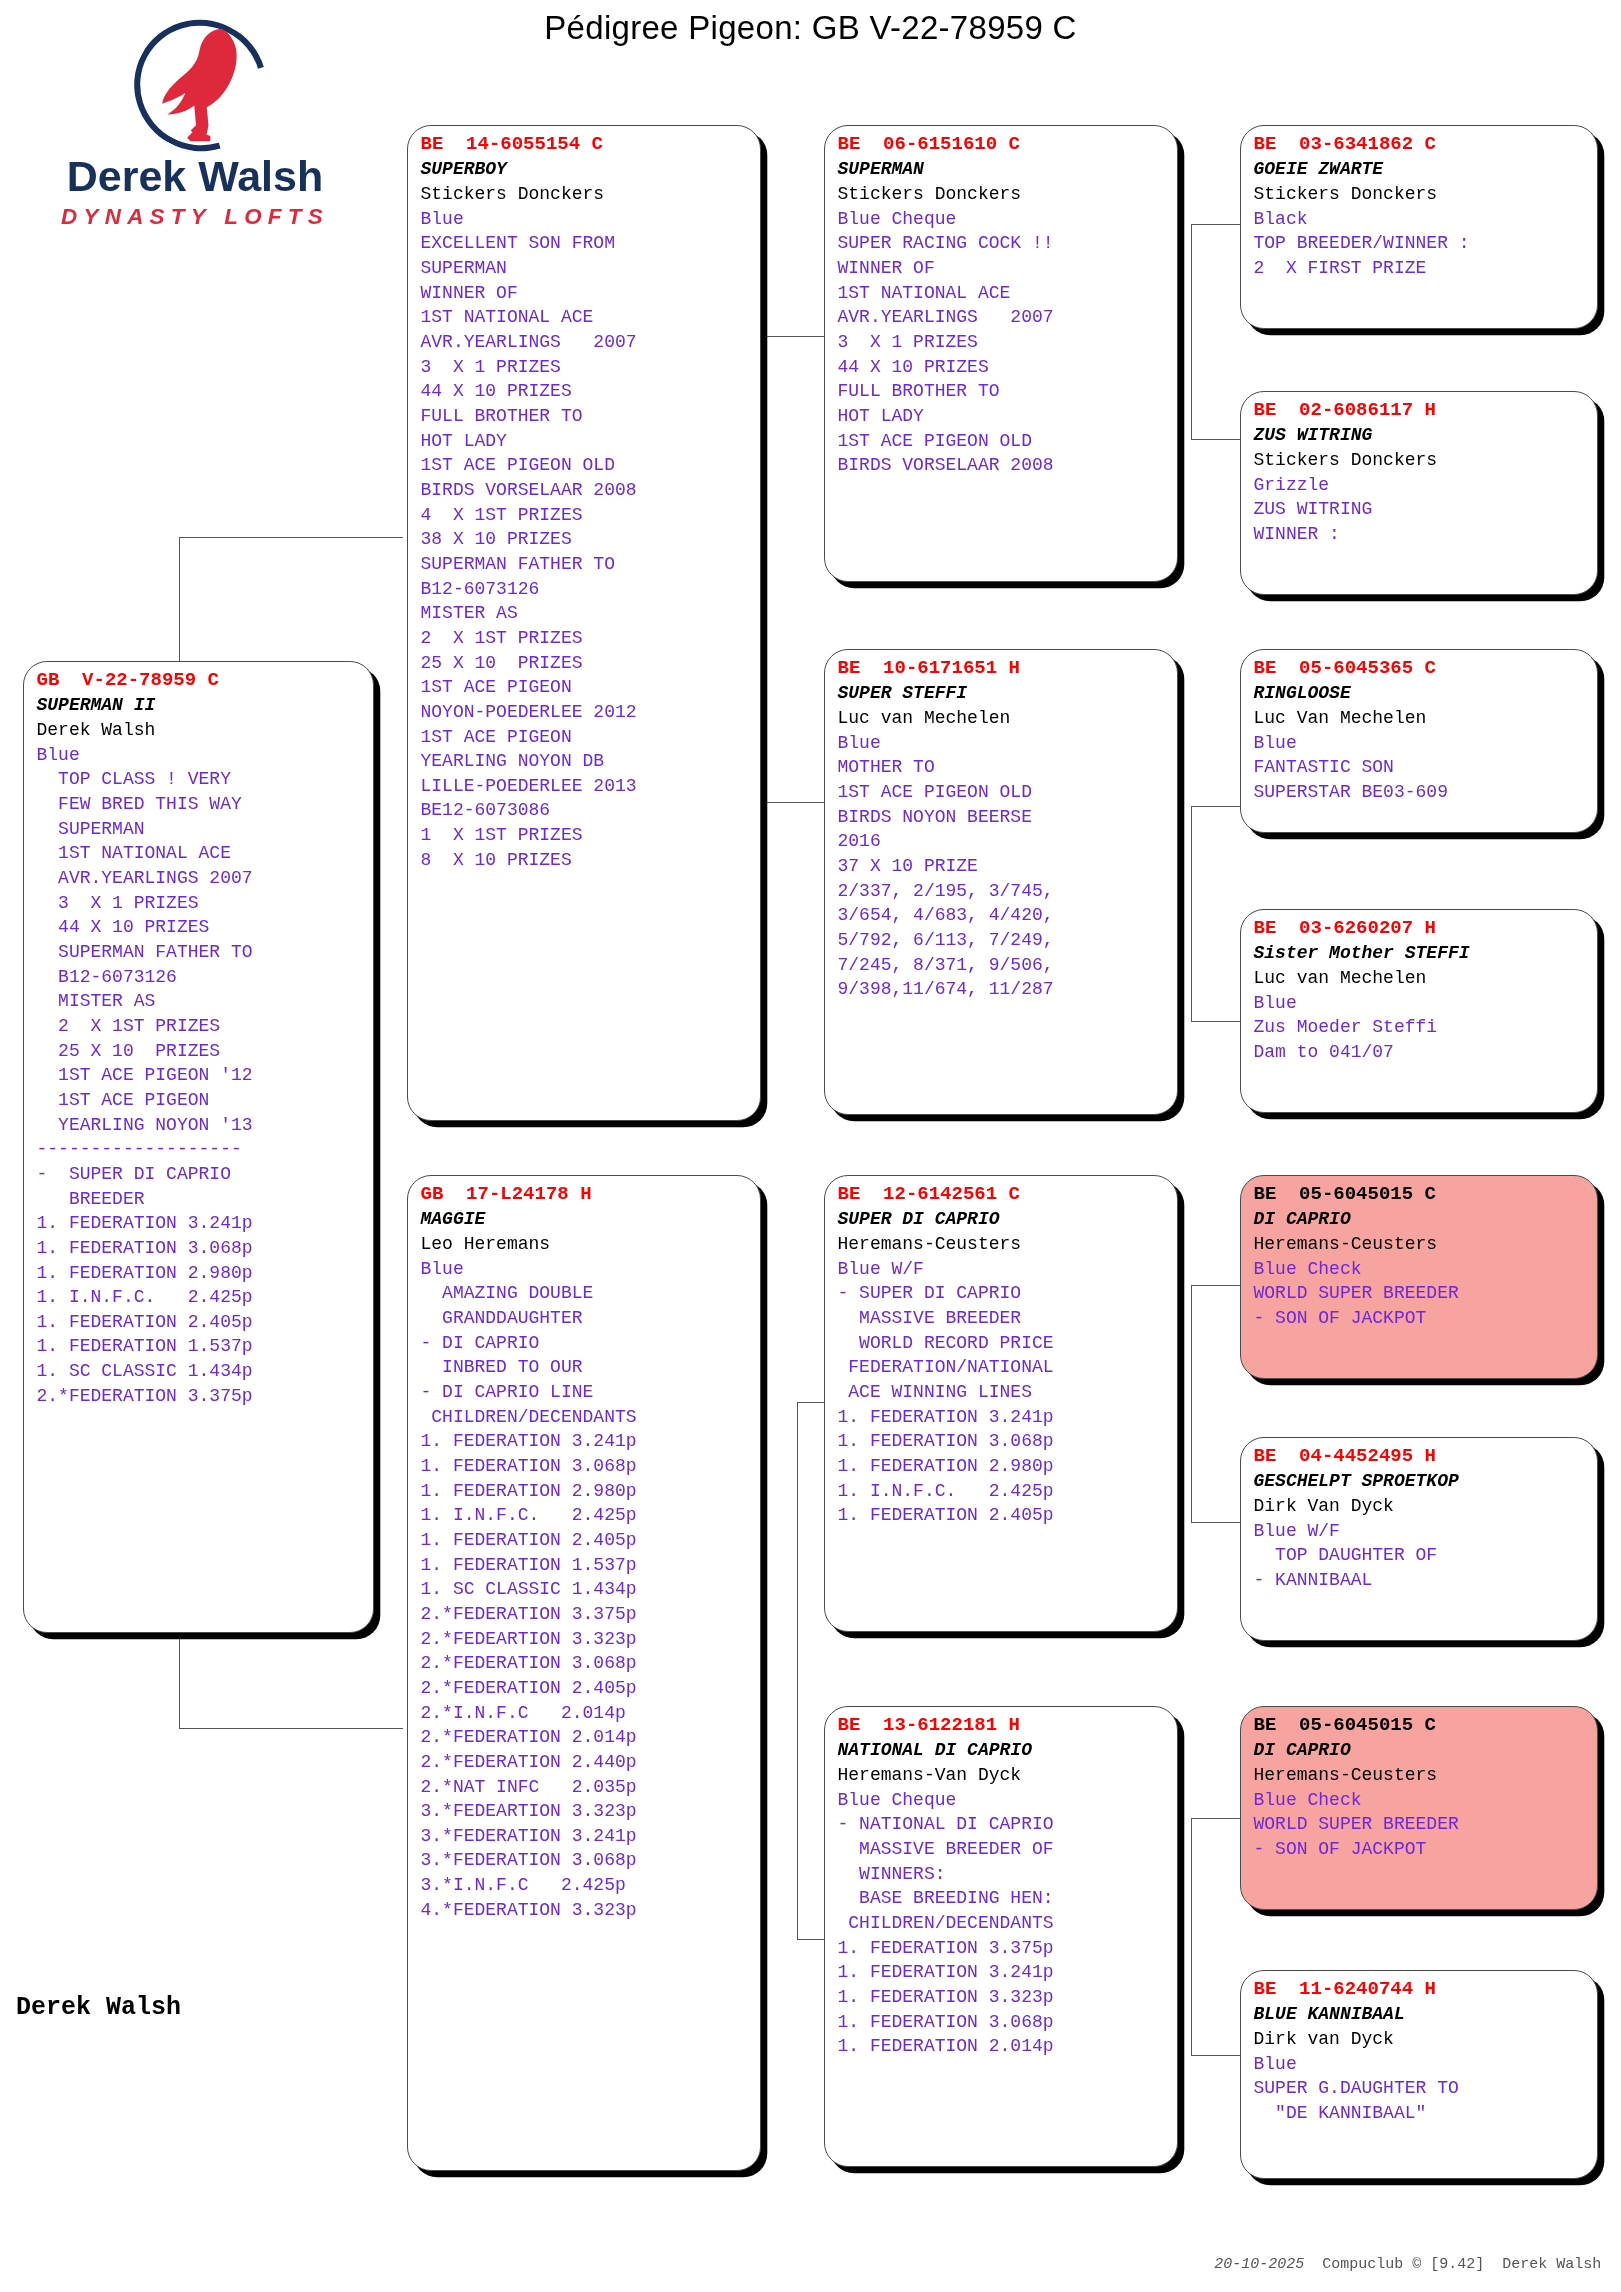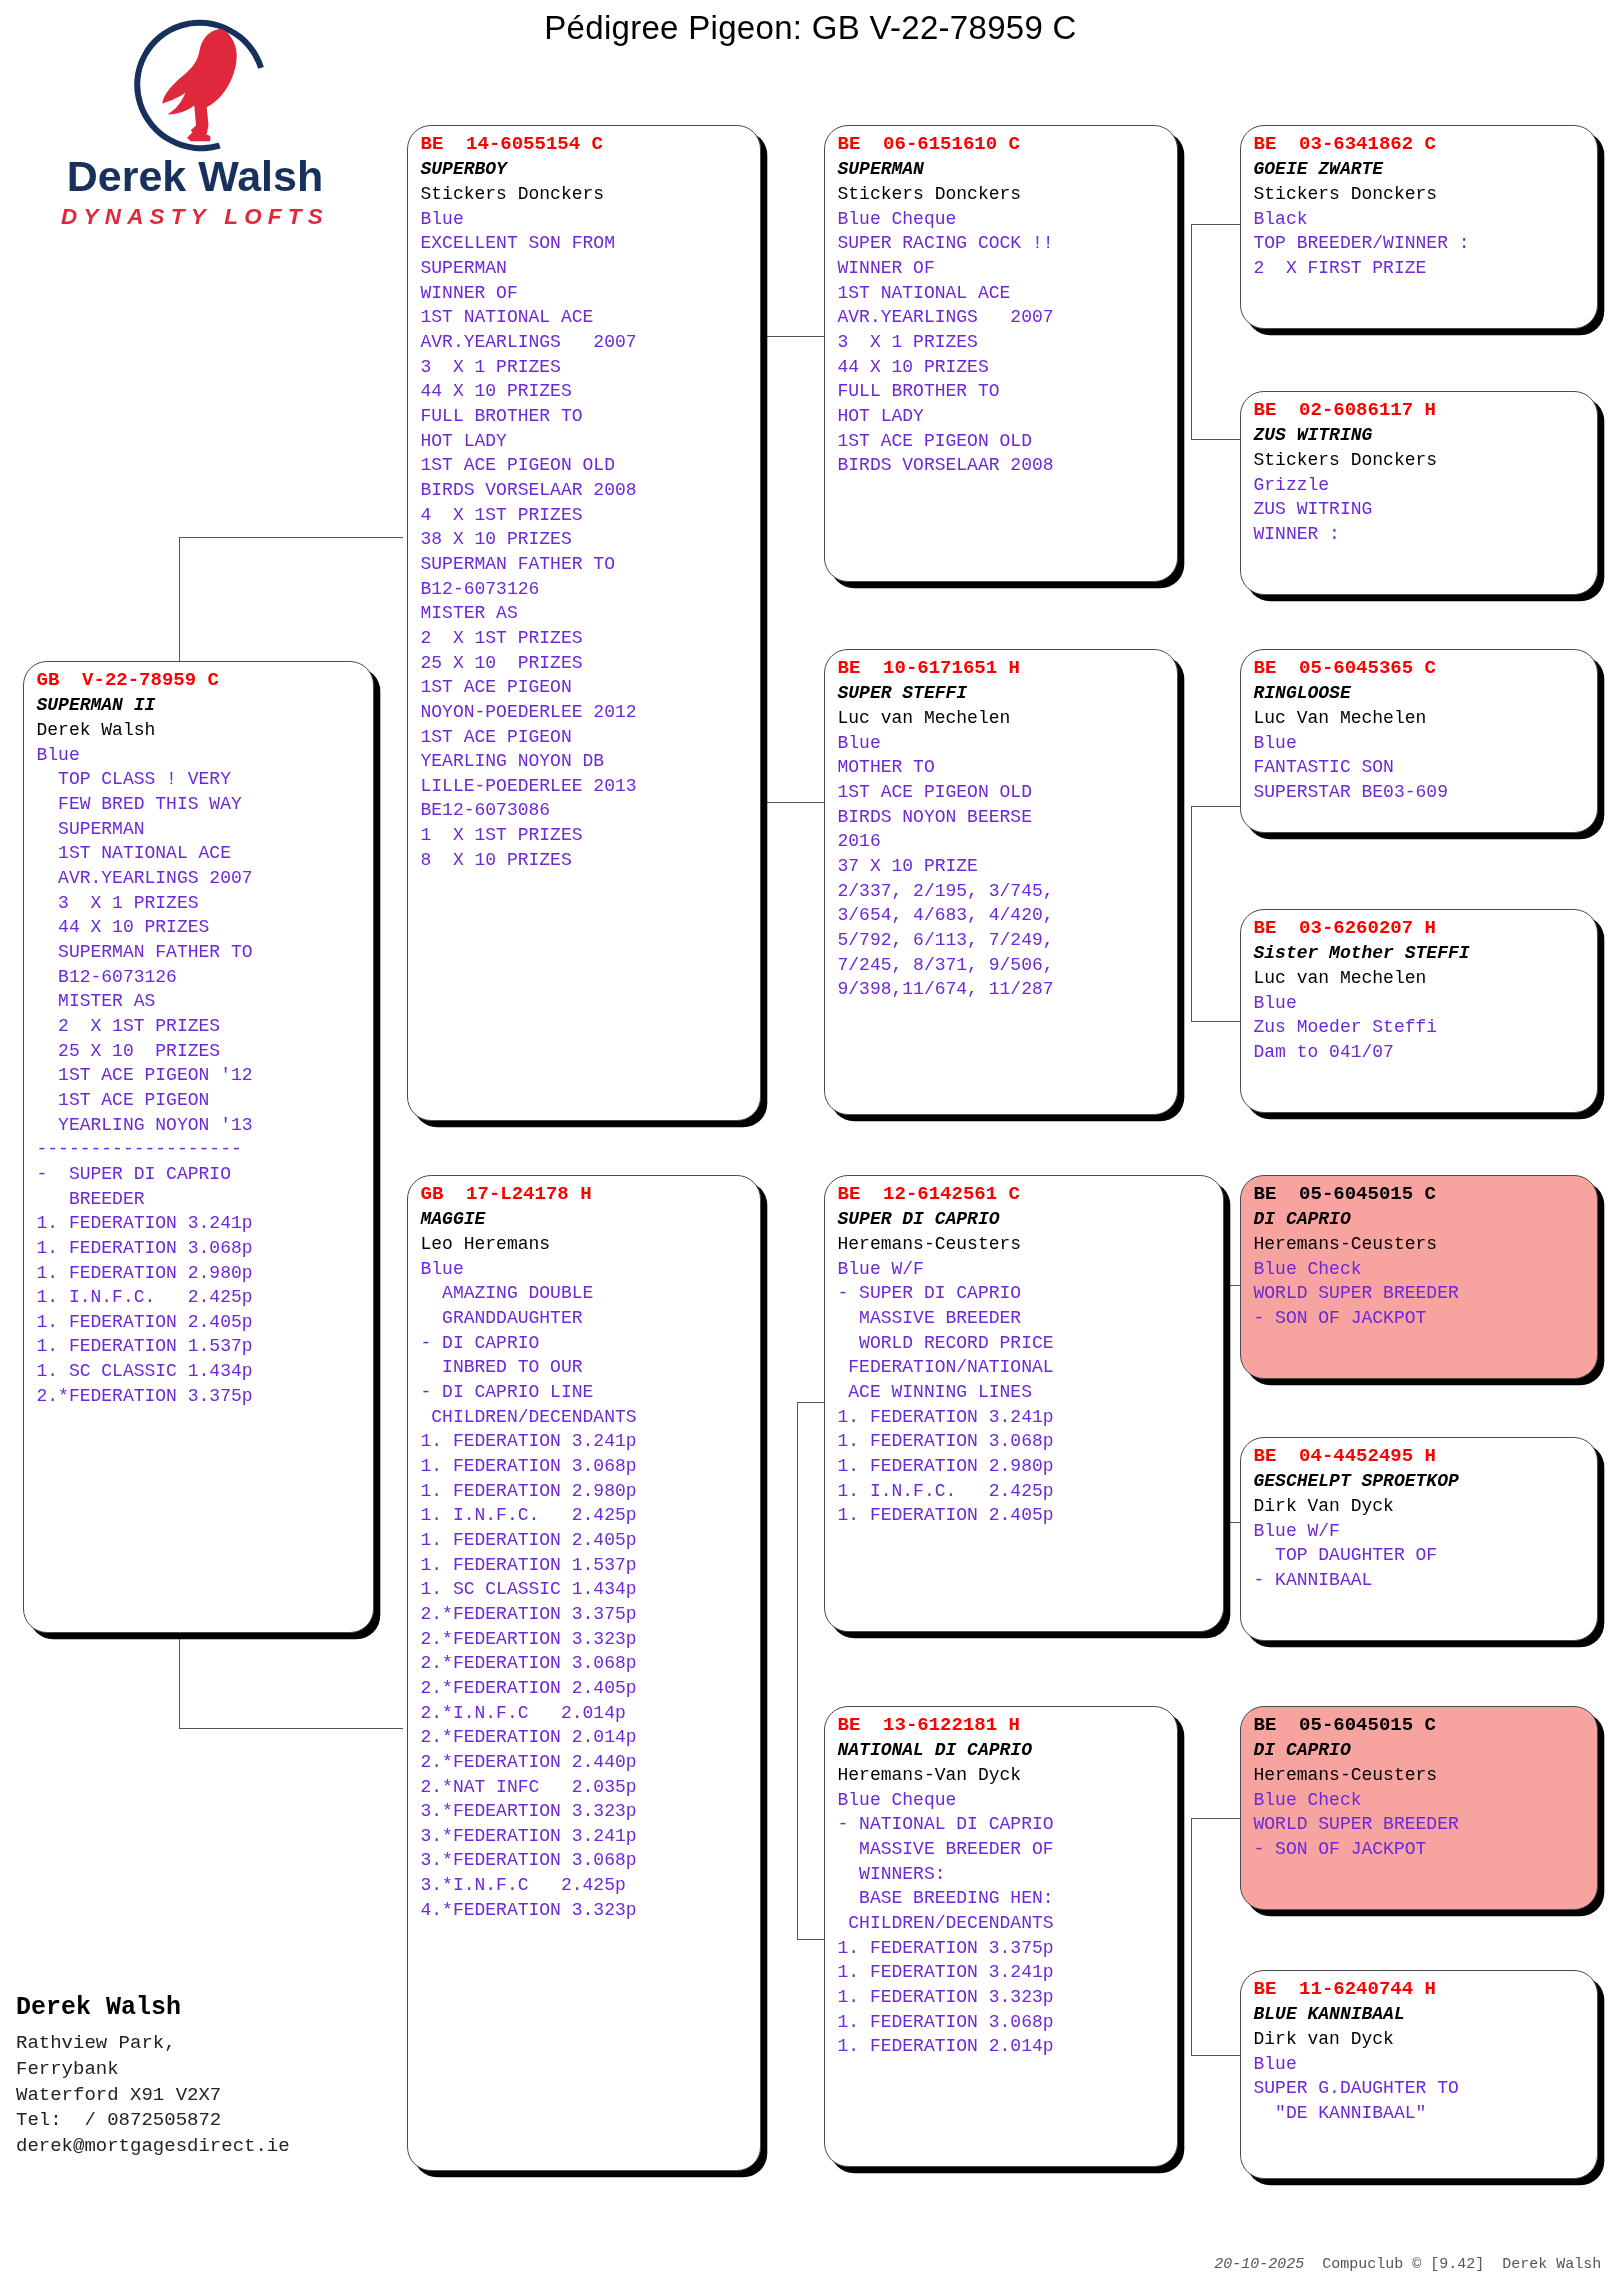--- a/index.html
+++ b/index.html
@@ -158,21 +158,21 @@
   <div class="lines"><div class="fline">Blue Cheque</div><div class="fline">SUPER RACING COCK !!</div><div class="fline">WINNER OF</div><div class="fline">1ST NATIONAL ACE</div><div class="fline">AVR.YEARLINGS   2007</div><div class="fline">3  X 1 PRIZES</div><div class="fline">44 X 10 PRIZES</div><div class="fline">FULL BROTHER TO</div><div class="fline">HOT LADY</div><div class="fline">1ST ACE PIGEON OLD</div><div class="fline">BIRDS VORSELAAR 2008</div></div>
 </div>
 
 <div class="card" style="left:824px; top:649px; width:354px; height:466px;">
   <div class="ring">BE  10-6171651 H</div>
   <div class="nick">SUPER STEFFI</div>
   <div class="owner">Luc van Mechelen</div>
   <div class="lines"><div class="fline">Blue</div><div class="fline">MOTHER TO</div><div class="fline">1ST ACE PIGEON OLD</div><div class="fline">BIRDS NOYON BEERSE</div><div class="fline">2016</div><div class="fline">37 X 10 PRIZE</div><div class="fline">2/337, 2/195, 3/745,</div><div class="fline">3/654, 4/683, 4/420,</div><div class="fline">5/792, 6/113, 7/249,</div><div class="fline">7/245, 8/371, 9/506,</div><div class="fline">9/398,11/674, 11/287</div></div>
 </div>
 
-<div class="card" style="left:824px; top:1175px; width:400px; height:457px;">
+<div class="card" style="left:824px; top:1175px; width:354px; height:457px;">
   <div class="ring">BE  12-6142561 C</div>
   <div class="nick">SUPER DI CAPRIO</div>
   <div class="owner">Heremans-Ceusters</div>
   <div class="lines"><div class="fline">Blue W/F</div><div class="fline">- SUPER DI CAPRIO</div><div class="fline">  MASSIVE BREEDER</div><div class="fline">  WORLD RECORD PRICE</div><div class="fline"> FEDERATION/NATIONAL</div><div class="fline"> ACE WINNING LINES</div><div class="fline">1. FEDERATION 3.241p</div><div class="fline">1. FEDERATION 3.068p</div><div class="fline">1. FEDERATION 2.980p</div><div class="fline">1. I.N.F.C.   2.425p</div><div class="fline">1. FEDERATION 2.405p</div></div>
 </div>
 
 <div class="card" style="left:824px; top:1706px; width:354px; height:461px;">
   <div class="ring">BE  13-6122181 H</div>
   <div class="nick">NATIONAL DI CAPRIO</div>
   <div class="owner">Heremans-Van Dyck</div>
@@ -230,25 +230,18 @@
 
 <div class="card" style="left:1240px; top:1970px; width:358px; height:209px;">
   <div class="ring">BE  11-6240744 H</div>
   <div class="nick">BLUE KANNIBAAL</div>
   <div class="owner">Dirk van Dyck</div>
   <div class="lines"><div class="fline">Blue</div><div class="fline">SUPER G.DAUGHTER TO</div><div class="fline">  "DE KANNIBAAL"</div></div>
 </div>
 
 <div class="footer-addr">
   <div class="fname">Derek Walsh</div>
-  <div>
-      <div class="fline">Rathview Park,</div>
-      <div class="fline">Ferrybank</div>
-      <div class="fline">Waterford X91 V2X7</div>
-      <div class="fline">Tel:  / 0872505872</div>
-      <div class="fline">derek@mortgagesdirect.ie</div>
-    </div>
 </div>
 
 <div class="footer-right">
   <span class="fdate">20-10-2025</span><span>&nbsp;&nbsp;</span><span>Compuclub © [9.42]  Derek Walsh</span>
 </div>
 
 
 </body></html>

